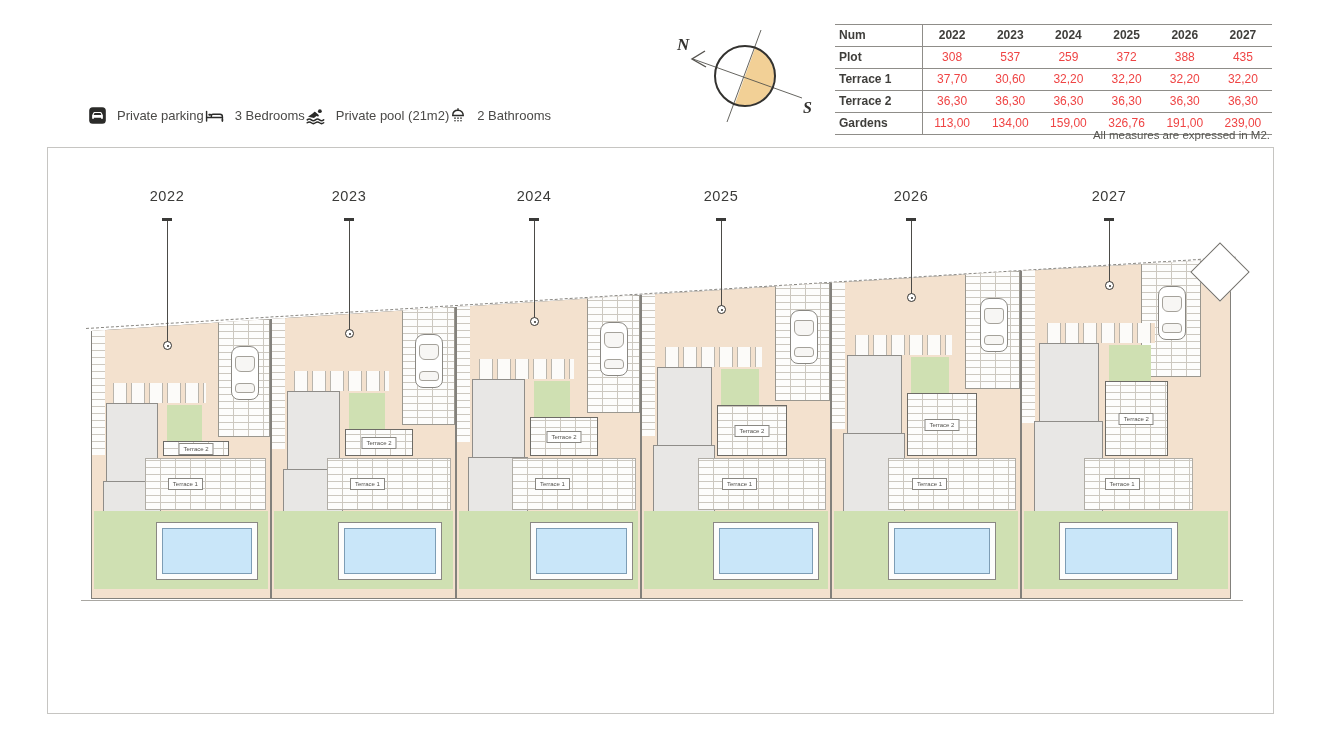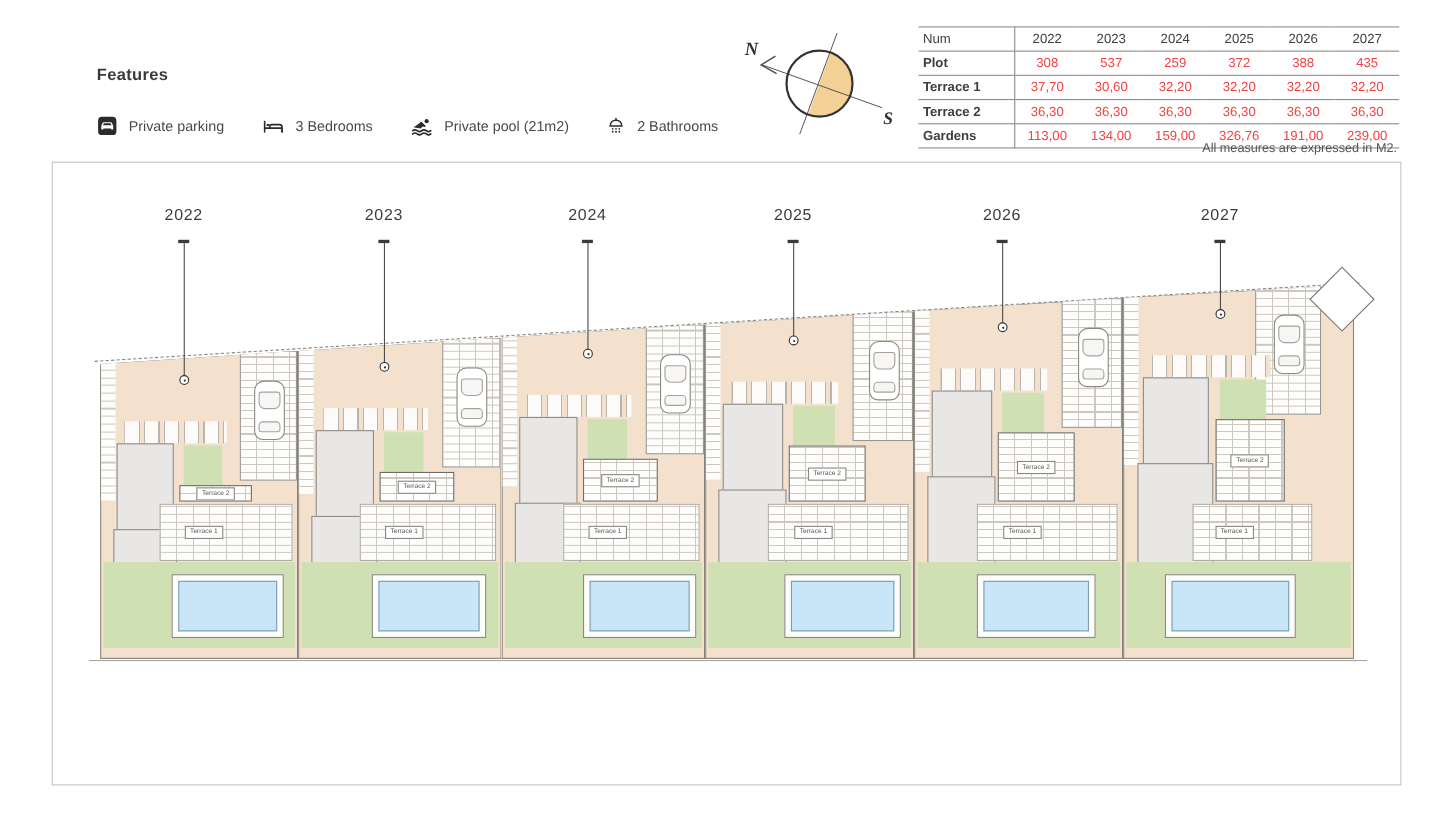--- a/index.html
+++ b/index.html
@@ -1,34 +1,34 @@
 <!DOCTYPE html>
 <html><head>
 <meta charset="utf-8">
 <style>
   html,body{margin:0;padding:0;background:#fff;font-family:"Liberation Sans",sans-serif;}
   #stage{position:relative;width:1319px;height:756px;background:#fff;overflow:hidden;color:#3c3c3a;}
 
   
   .features{position:absolute;left:88px;top:60px;}
   .features-title{font-size:15px;font-weight:600;letter-spacing:.3px;color:#3a3a38;}
-  .features-row{display:flex;align-items:center;gap:34px;margin-top:28px;}
+  .features-row{display:flex;align-items:center;margin-top:46px;}
   .feature-item{display:flex;align-items:center;gap:10px;font-size:13px;color:#4a4947;white-space:nowrap;}
   .feature-item svg{display:block;}
 
   
   .compass{position:absolute;left:663px;top:20px;}
 
   
   .m2table{position:absolute;left:835px;top:24px;width:437px;display:grid;
     grid-template-columns:88px repeat(6,1fr);font-size:12px;}
   .m2table .cell{padding:3px 4px 4px;border-bottom:1px solid #8f8d89;line-height:14px;
     color:#ef4444;text-align:center;}
   .m2table .cell.col0{text-align:left;border-right:1px solid #8f8d89;color:#3f3e3b;font-weight:600;}
-  .m2table .cell.hdr{border-top:1px solid #8f8d89;color:#3f3e3b;font-weight:400;}
+  .m2table .cell.hdr{border-top:1px solid #8f8d89;color:#3f3e3b;font-weight:700;}
   .table-note{position:absolute;right:49px;top:129px;font-size:11.5px;color:#55544f;}
 
   
   .panel{position:absolute;left:47px;top:147px;width:1225px;height:565px;
     border:1px solid #c6c5c2;background:#fff;}
   .baseline{position:absolute;left:33px;top:452px;width:1162px;height:0;
     border-top:1px solid #a9a7a2;}
   .dashed-top{position:absolute;left:38px;top:180px;width:1152px;height:0;
     border-top:1px dashed #8a8883;transform:rotate(-3.55deg);transform-origin:left center;}
 
@@ -80,21 +80,20 @@
     border-radius:50%;background:#fff;box-sizing:content-box;}
   .leader-marker::after{content:"";position:absolute;left:2.5px;top:2.5px;width:2px;height:2px;
     border-radius:50%;background:#33322f;}
 </style>
 </head>
 <body>
 
 <div id="stage">
 
   <div class="features">
-    <div class="features-title">Features</div>
     <div class="features-row">
       <div class="feature-item">
         <span>
           <svg width="19" height="19" viewBox="0 0 24 24">
               <rect x="1.5" y="1.5" width="21" height="21" rx="4.5" fill="#2b2b29"></rect>
               <path fill="#fff" d="M5.2 16.2v-4.4l1.6-3.4c.2-.45.65-.7 1.15-.7h8.1c.5 0 .95.25 1.15.7l1.6 3.4v4.4h-2.3v-1.3H7.5v1.3H5.2zm1.9-4.9h9.8l-1.1-2.4H8.2l-1.1 2.4z"></path>
             </svg>
         </span>
         <span>Private parking</span>
       </div>

